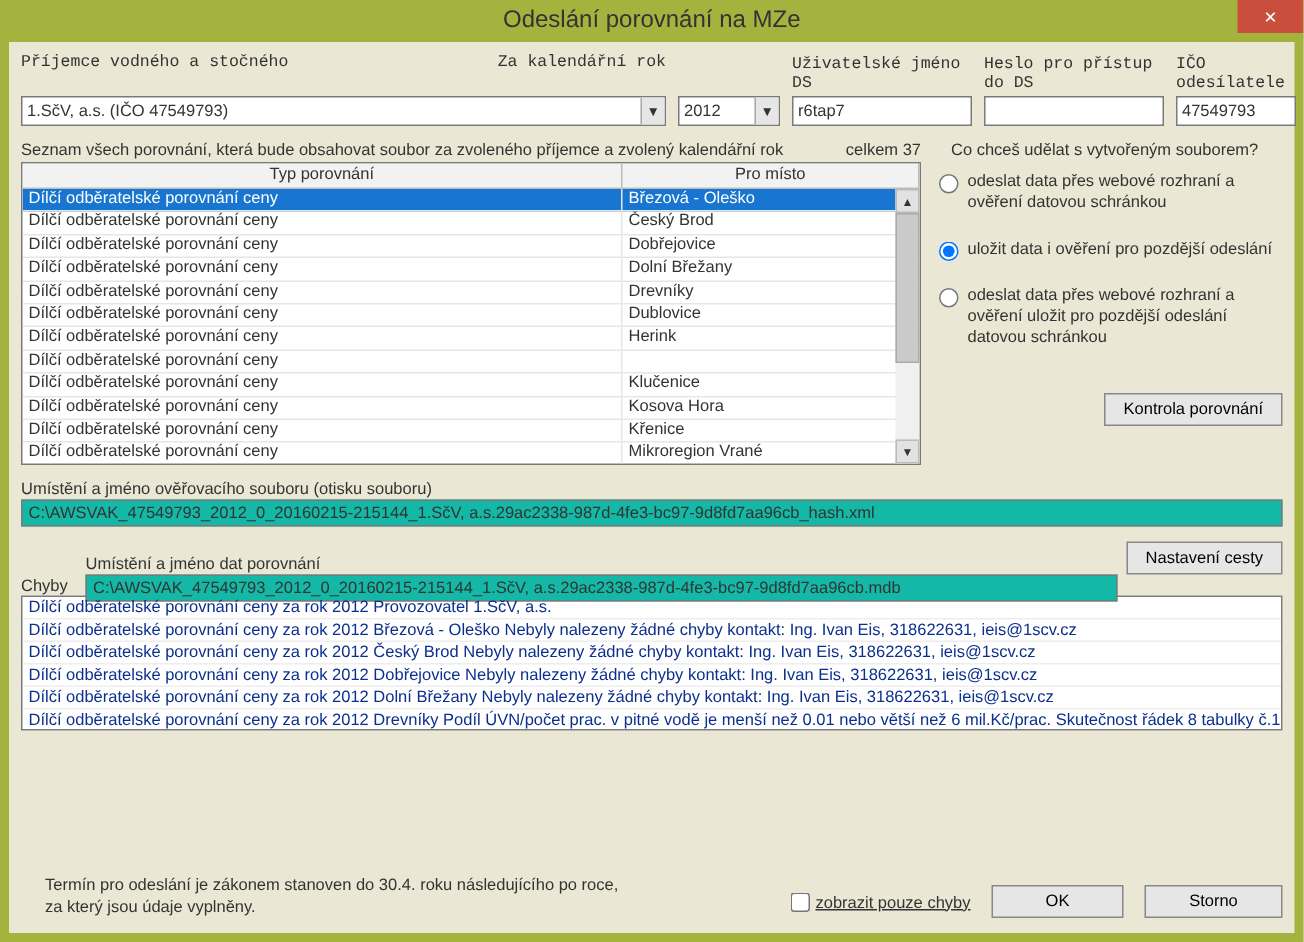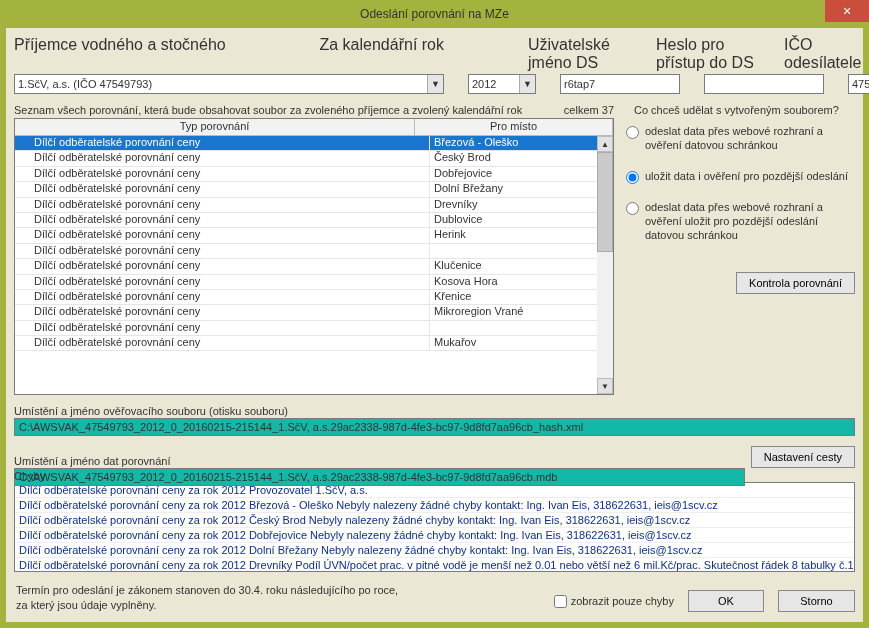--- a/index.html
+++ b/index.html
@@ -1,74 +1,74 @@
 <!DOCTYPE html>
 <html><head>
 <meta charset="utf-8">
 <style>
 * { box-sizing: border-box; margin: 0; padding: 0; font-family: Tahoma, Geneva, sans-serif; font-size: 11px; }
 body { background: #a4b33e; width: 869px; height: 628px; position: relative; }
 .titlebar { height: 28px; background: #a4b33e; display: flex; align-items: center; justify-content: center; position: relative; color: #333; }
-.titlebar-title { font-size: 12px; }
+.titlebar-title { font-size: 16px; }
 .close-btn { position: absolute; right: 0; top: 0; background: #c94f3c; color: #fff; width: 44px; height: 22px; display: flex; align-items: center; justify-content: center; font-size: 14px; }
 .inner { background: #eae8d4; margin: 0 6px 6px 6px; height: 594px; padding: 8px; color: #333; position: relative; }
 .row1 { display: flex; gap: 8px; margin-bottom: 2px; }
-.row1 .lbl { font-size: 16px; color: #333; }
+.row1 .lbl { font-size: 11px; color: #333; font-family: Liberation Mono, monospace; }
 .row1 .col1 { flex: 0 0 430px; display: flex; justify-content: space-between; }
 .row1 .col2 { flex: 0 0 68px; }
 .row1 .col3 { flex: 0 0 120px; }
 .row1 .col4 { flex: 0 0 120px; }
 .row1 .col5 { flex: 0 0 80px; }
-.row2 { display: flex; gap: 24px; margin-bottom: 10px; align-items: center; }
+.row2 { display: flex; gap: 8px; margin-bottom: 10px; align-items: center; }
 .dropdown, .textinput { background: #fff; border: 1px solid #7a7a7a; height: 20px; display: flex; align-items: center; padding: 0 3px; }
 .dropdown { justify-content: space-between; }
 .dd-arrow { background: #e6e6e6; border-left: 1px solid #aaa; width: 16px; height: 18px; display: flex; align-items: center; justify-content: center; margin-right: -3px; font-size: 9px; color: #333; }
 .row2 .c1 { flex: 0 0 430px; }
 .row2 .c2 { flex: 0 0 68px; }
 .row2 .c3 { flex: 0 0 120px; }
 .row2 .c4 { flex: 0 0 120px; }
 .row2 .c5 { flex: 0 0 80px; }
 .listheader { display: flex; justify-content: space-between; margin-bottom: 2px; }
 .listheader .lh-left { flex: 0 0 600px; display: flex; justify-content: space-between; }
 .listheader .lh-right { flex: 1; padding-left: 20px; }
 .main { display: flex; gap: 12px; }
-.table { border: 1px solid #7a7a7a; background: #fff; width: 600px; height: 277px; position: relative; overflow: hidden; }
+.table { border: 1px solid #7a7a7a; background: #fff; width: 600px; height: 202px; position: relative; overflow: hidden; }
 .thead { display: flex; background: #f2f2f2; border-bottom: 1px solid #bbb; height: 17px; }
 .th { border-right: 1px solid #bbb; padding: 1px 4px; text-align: center; }
 .th1 { flex: 0 0 400px; }
 .th2 { flex: 1; }
 .tbody { overflow: hidden; }
-.tr { display: flex; height: 15.4px; border-bottom: 1px solid #e6e6e6; padding-left: 15px; }
+.tr { display: flex; height: 15.4px; border-bottom: 1px solid #e6e6e6; }
 .tr.sel { background: #1876d0; color: #fff; }
 .td1 { flex: 0 0 400px; padding: 0px 4px; border-right: 1px solid #e6e6e6; white-space: nowrap; overflow: hidden; }
 .td2 { flex: 1; padding: 0px 4px; white-space: nowrap; overflow: hidden; }
 .scrollbar { position: absolute; right: 0; top: 17px; bottom: 0; width: 16px; background: #f0f0f0; display: flex; flex-direction: column; }
 .sb-btn { height: 16px; background: #e2e2e2; border: 1px solid #bbb; display: flex; align-items: center; justify-content: center; font-size: 8px; }
 .sb-track { flex: 1; }
 .sb-thumb { background: #cacaca; border: 1px solid #aaa; height: 100px; }
 .radiogrp { flex: 1; padding-top: 6px; }
 .radio { display: flex; align-items: flex-start; gap: 6px; margin-bottom: 16px; }
 .radio input { margin-top: 2px; }
 .radio label { line-height: 1.3; }
 .btn { background: #e6e6e6; border: 1px solid #888; padding: 3px 12px; display: inline-flex; align-items: center; justify-content: center; height: 22px; }
 .btn-kontrola { float: right; margin-top: 14px; }
 .sec { margin-top: 10px; }
 .sec .label { margin-bottom: 1px; }
 .longfield { background: #14b8a6; border: 1px solid #7a7a7a; padding: 2px 4px; height: 18px; display: flex; align-items: center; width: 100%; overflow: hidden; white-space: nowrap; }
-.secflex { display: flex; align-items: flex-end; gap: 6px; }
+.secflex { display: flex; align-items: flex-end; gap: 6px; margin-left: 43px; }
 .secflex .left { flex: 1; }
 .errors-label { margin-top: 8px; }
 .errors-box { border: 1px solid #7a7a7a; background: #fff; height: 90px; overflow: hidden; }
 .err-line { padding: 1px 4px; border-bottom: 1px solid #eee; color: #0b2f8f; white-space: nowrap; overflow: hidden; }
-.footer { position: absolute; bottom: 10px; left: 10px; right: 8px; display: flex; align-items: flex-end; justify-content: space-between; }
+.footer { position: absolute; bottom: 10px; left: 24px; right: 8px; display: flex; align-items: flex-end; justify-content: space-between; }
 .footer .note { width: 390px; line-height: 1.3; }
 .footer .actions { display: flex; align-items: center; gap: 14px; }
-.checkbox { display: flex; align-items: center; gap: 4px; }
-.btn-ok { width: 76px; }
-.btn-storno { width: 77px; text-align: right; }
+.checkbox { display: flex; align-items: flex-end; gap: 4px; text-decoration: underline; }
+.btn-ok { width: 88px; }
+.btn-storno { width: 92px; text-align: right; }
 </style>
 </head>
 <body>
 
 <div class="titlebar">
   <span class="titlebar-title">Odeslání porovnání na MZe</span>
   <div class="close-btn">
     <span>✕</span>
   </div>
 </div>

